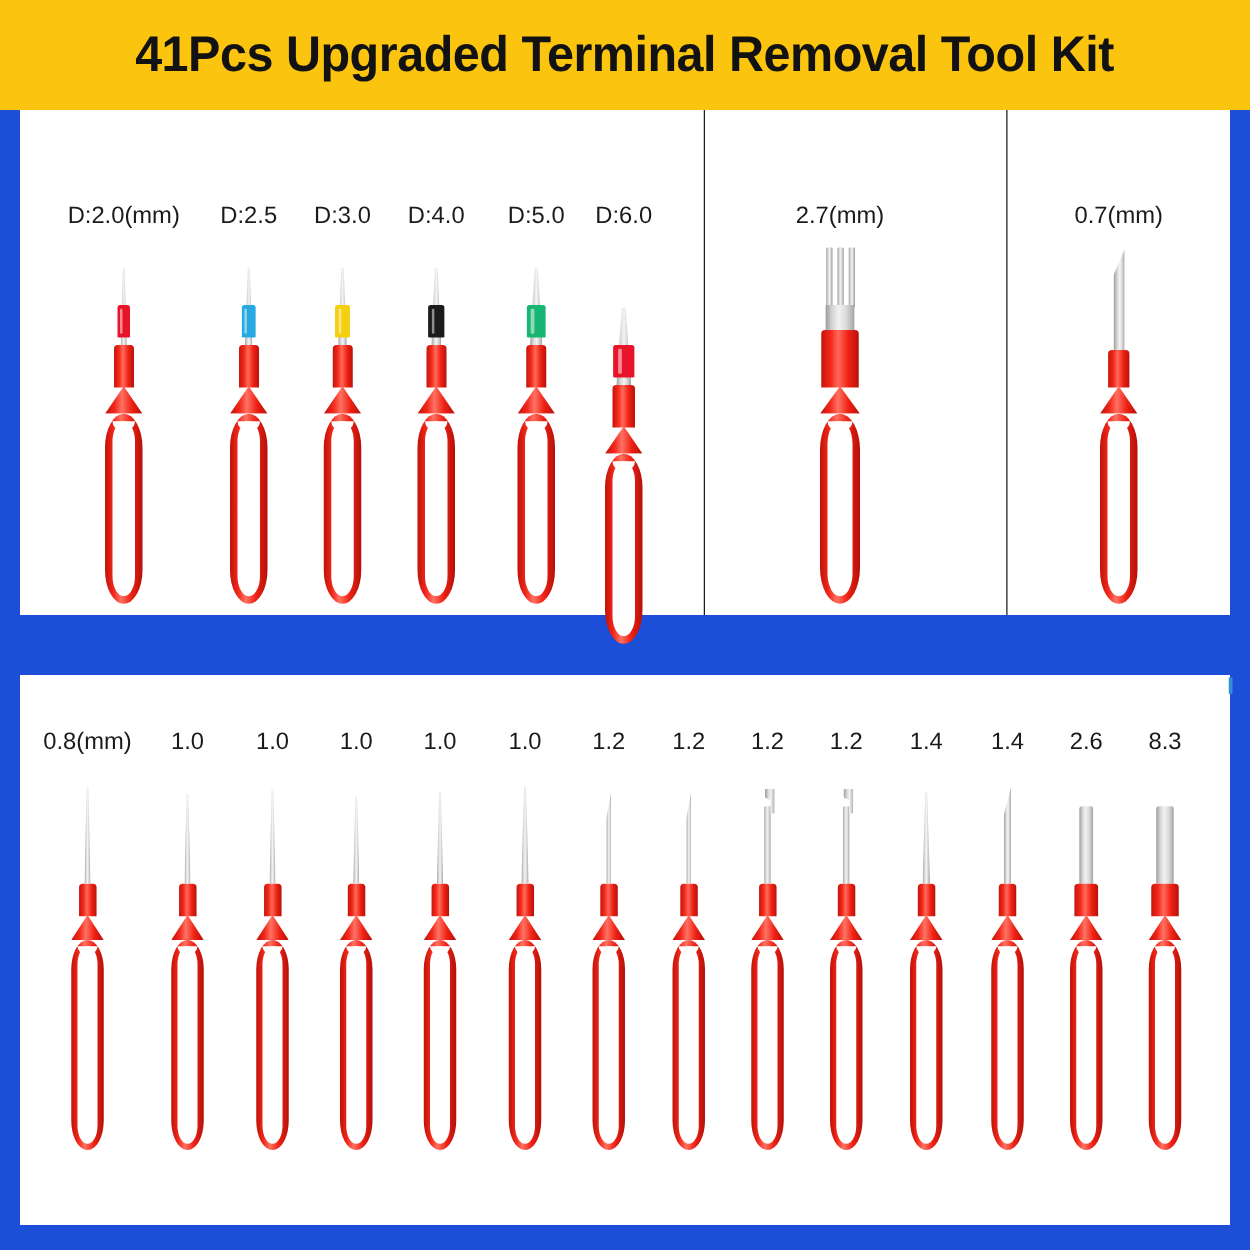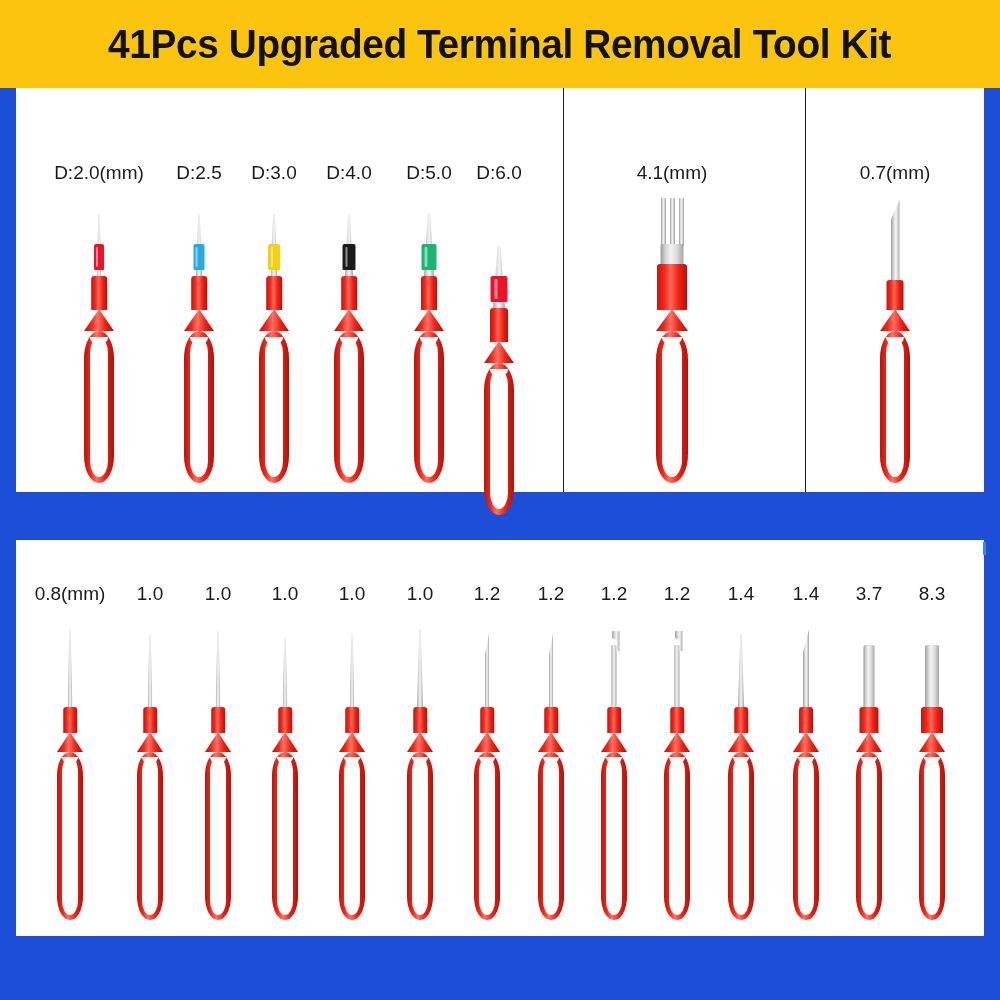--- a/index.html
+++ b/index.html
@@ -37,21 +37,21 @@
   
   .panel{
     position:absolute;
     background:#ffffff;
     box-sizing:border-box;
   }
   #panel-top{
     left:16px;top:88px;width:968px;height:404px;
   }
   #panel-bottom{
-    left:16px;top:540px;width:968px;height:396px;
+    left:16px;top:540px;width:968px;height:440px;
   }
 
   .vdiv{
     position:absolute;top:0;width:1px;background:#1c1c1c;
   }
   #div-1{left:547px;height:404px;}
   #div-2{left:789px;height:404px;}
 
   
   .band{
@@ -256,21 +256,21 @@
             <div class="neck" style="top:60px;width:18px;height:34px;"></div>
             <div class="neck-shoulder" style="top:93px;width:30px;height:22px;clip-path:polygon(50% 0%, 50% 0%, 100% 100%, 0% 100%);"></div>
             <div class="loop" style="top:115px;width:30px;height:152px;border-radius:15px/27px;"></div>
             <div class="loop-hole" style="top:121px;width:18px;height:140px;border-radius:9px/16.2px;"></div>
             <div class="shoulder-notch" style="top:121px;width:18px;height:7.199999999999999px;border-radius:0 0 9px 9px;"></div>
           </div>
         </div>
       </div>
     <div id="triple-group">
         <div class="tool-col" style="left:586px;top:75px;width:140px;">
-          <div class="tool-label">4.1(mm)</div>
+          <div class="tool-label">2.7(mm)</div>
           <div class="tool-art" style="width:140px;height:268px;margin-top:34px;">
             <div class="tri-prong" style="left:58.5px;top:-18px;width:5px;height:47.519999999999996px;"></div>
             <div class="tri-prong" style="left:67.5px;top:-18px;width:5px;height:47.519999999999996px;"></div>
             <div class="tri-prong" style="left:76.5px;top:-18px;width:5px;height:47.519999999999996px;"></div>
             <div class="shaft" style="top:28.199999999999996px;width:23px;height:21.12px;"></div>
             <div class="neck" style="top:48px;width:30px;height:46px;"></div>
             <div class="neck-shoulder" style="top:93px;width:32px;height:22px;clip-path:polygon(50% 0%, 50% 0%, 100% 100%, 0% 100%);"></div>
             <div class="loop" style="top:115px;width:32px;height:152px;border-radius:16px/28.8px;"></div>
             <div class="loop-hole" style="top:121px;width:20px;height:140px;border-radius:10px/18px;"></div>
             <div class="shoulder-notch" style="top:121px;width:20px;height:7.199999999999999px;border-radius:0 0 10px 10px;"></div>
@@ -423,21 +423,21 @@
           <div class="tool-art" style="width:74px;height:288px;margin-top:30px;">
             <div class="blade" style="left:34px;top:-4px;width:6px;height:78px;clip-path:polygon(100% 0%, 100% 100%, 0% 100%, 0% 30%);"></div>
             <div class="neck" style="top:74px;width:14px;height:26px;"></div>
             <div class="neck-shoulder" style="top:99px;width:26px;height:20px;clip-path:polygon(50% 0%, 50% 0%, 100% 100%, 0% 100%);"></div>
             <div class="loop" style="top:119px;width:26px;height:168px;border-radius:13px/23.400000000000002px;"></div>
             <div class="loop-hole" style="top:124px;width:16px;height:158px;border-radius:8px/14.4px;"></div>
             <div class="shoulder-notch" style="top:124px;width:16px;height:6px;border-radius:0 0 8px 8px;"></div>
           </div>
         </div>
         <div class="tool-col" style="left:816px;top:44px;width:74px;">
-          <div class="tool-label">3.7</div>
+          <div class="tool-label">2.6</div>
           <div class="tool-art" style="width:74px;height:288px;margin-top:30px;">
             <div class="shaft" style="top:12px;width:11px;height:62px;border-radius:2px 2px 0 0;"></div>
             <div class="neck" style="top:74px;width:19px;height:26px;"></div>
             <div class="neck-shoulder" style="top:99px;width:26px;height:20px;clip-path:polygon(50% 0%, 50% 0%, 100% 100%, 0% 100%);"></div>
             <div class="loop" style="top:119px;width:26px;height:168px;border-radius:13px/23.400000000000002px;"></div>
             <div class="loop-hole" style="top:124px;width:16px;height:158px;border-radius:8px/14.4px;"></div>
             <div class="shoulder-notch" style="top:124px;width:16px;height:6px;border-radius:0 0 8px 8px;"></div>
           </div>
         </div>
         <div class="tool-col" style="left:879px;top:44px;width:74px;">

